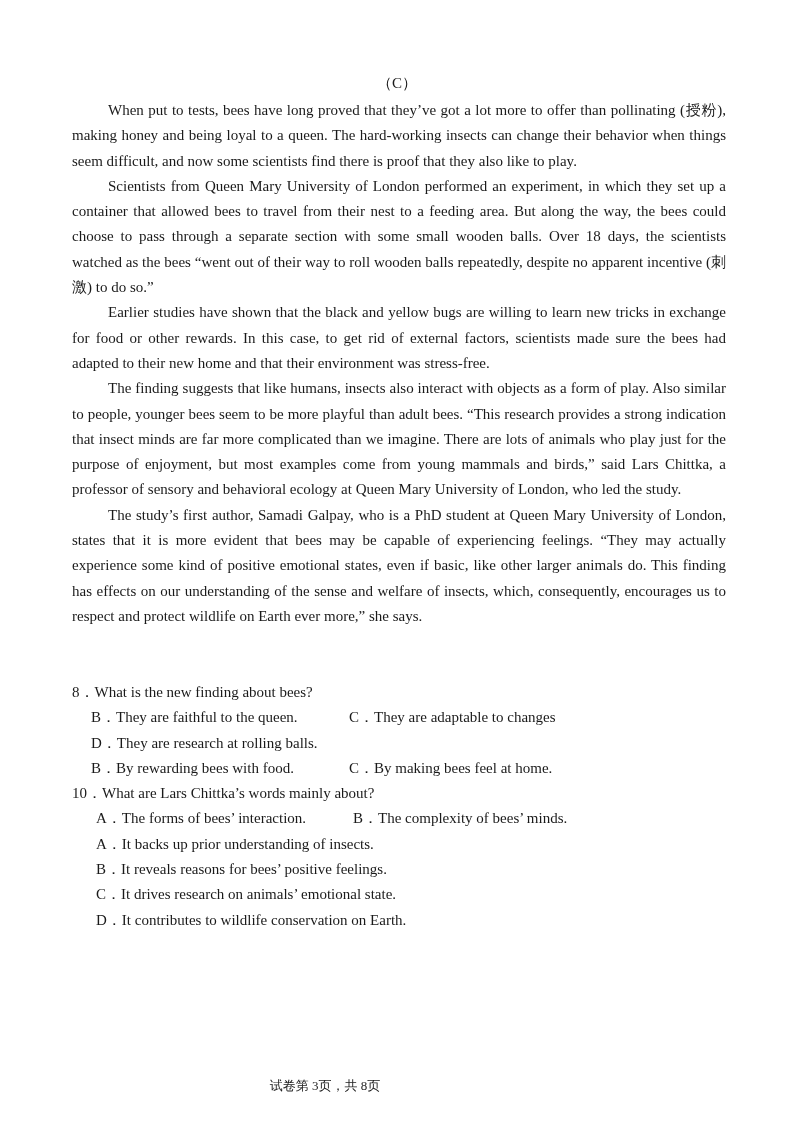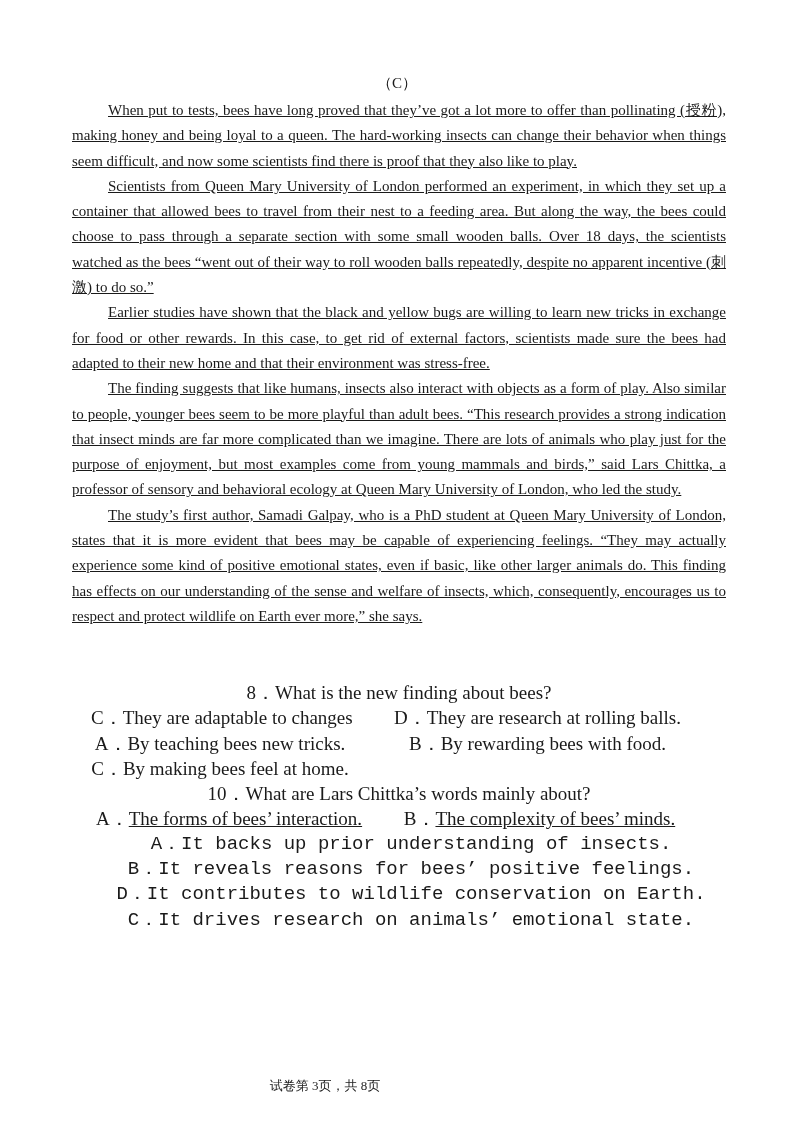--- a/index.html
+++ b/index.html
@@ -3,28 +3,28 @@
 <meta charset="utf-8">
 <style>
   html, body { margin: 0; padding: 0; background: #ffffff; }
   body { width: 794px; height: 1124px; position: relative; overflow: hidden;
          font-family: "Liberation Serif", "DejaVu Serif", serif; color: #1a1a1a; }
   .page { position: absolute; left: 0; top: 0; width: 794px; height: 1124px; }
   .section-label { position: absolute; top: 74px; left: 0; width: 794px; text-align: center;
                    font-size: 15px; }
   .passage { position: absolute; left: 72px; top: 98px; width: 654px; font-size: 15px;
              line-height: 25.3px; text-align: justify; }
-  .passage p { margin: 0; text-indent: 36px; text-decoration: underline; }
-  .questions { position: absolute; left: 72px; top: 680px; width: 654px; font-size: 19px;
-               line-height: 25.3px; text-align: center; }
+  .passage p { margin: 0; text-indent: 36px; }
+  .questions { position: absolute; left: 72px; top: 680px; width: 654px; font-size: 15px;
+               line-height: 25.3px; }
   .q-stem { margin: 0; }
   .q-num { display: inline-block; }
   .opts-2col { display: grid; grid-template-columns: 258px auto; padding-left: 19px; }
-  .opts-2col.wide { padding-left: 24px; grid-template-columns: 257px auto; text-decoration: underline; }
-  .opts-1col { padding-left: 24px; font-family: Liberation Mono, monospace; }
+  .opts-2col.wide { padding-left: 24px; grid-template-columns: 257px auto; }
+  .opts-1col { padding-left: 24px; }
   .opt { white-space: nowrap; }
   .opt-letter { display: inline-block; min-width: 25px; }
   .footer { position: absolute; top: 1077px; left: 0; width: 650px; text-align: center;
             font-size: 13px; color: #222; }
 </style>
 </head>
 <body>
 
 <div class="page">
 
@@ -38,48 +38,48 @@
     <p>The study’s first author, Samadi Galpay, who is a PhD student at Queen Mary University of London, states that it is more evident that bees may be capable of experiencing feelings. “They may actually experience some kind of positive emotional states, even if basic, like other larger animals do. This finding has effects on our understanding of the sense and welfare of insects, which, consequently, encourages us to respect and protect wildlife on Earth ever more,” she says.</p>
   </div>
 
   <div class="questions">
 
     <div>
       <div class="q-stem">
         <span class="q-num">8．</span><span>What is the new finding about bees?</span>
       </div>
       <div class="opts-2col">
+        <div class="opt"><span class="opt-letter">B．</span><span>They are faithful to the queen.</span></div>
         <div class="opt"><span class="opt-letter">C．</span><span>They are adaptable to changes</span></div>
         <div class="opt"><span class="opt-letter">D．</span><span>They are research at rolling balls.</span></div>
       </div>
     </div>
 
     <div>
       <div class="opts-2col">
-        <div class="opt"><span class="opt-letter">A．</span><span>By teaching bees new tricks.</span></div>
         <div class="opt"><span class="opt-letter">B．</span><span>By rewarding bees with food.</span></div>
         <div class="opt"><span class="opt-letter">C．</span><span>By making bees feel at home.</span></div>
       </div>
     </div>
 
     <div>
       <div class="q-stem">
         <span class="q-num">10．</span><span>What are Lars Chittka’s words mainly about?</span>
       </div>
       <div class="opts-2col wide">
         <div class="opt"><span class="opt-letter">A．</span><span>The forms of bees’ interaction.</span></div>
         <div class="opt"><span class="opt-letter">B．</span><span>The complexity of bees’ minds.</span></div>
       </div>
     </div>
 
     <div>
       <div class="opts-1col">
         <div class="opt"><span class="opt-letter">A．</span><span>It backs up prior understanding of insects.</span></div>
         <div class="opt"><span class="opt-letter">B．</span><span>It reveals reasons for bees’ positive feelings.</span></div>
+        <div class="opt"><span class="opt-letter">C．</span><span>It drives research on animals’ emotional state.</span></div>
         <div class="opt"><span class="opt-letter">D．</span><span>It contributes to wildlife conservation on Earth.</span></div>
-        <div class="opt"><span class="opt-letter">C．</span><span>It drives research on animals’ emotional state.</span></div>
       </div>
     </div>
 
   </div>
 
   <div class="footer">试卷第 3页，共 8页</div>
 </div>
 
 </body></html>

